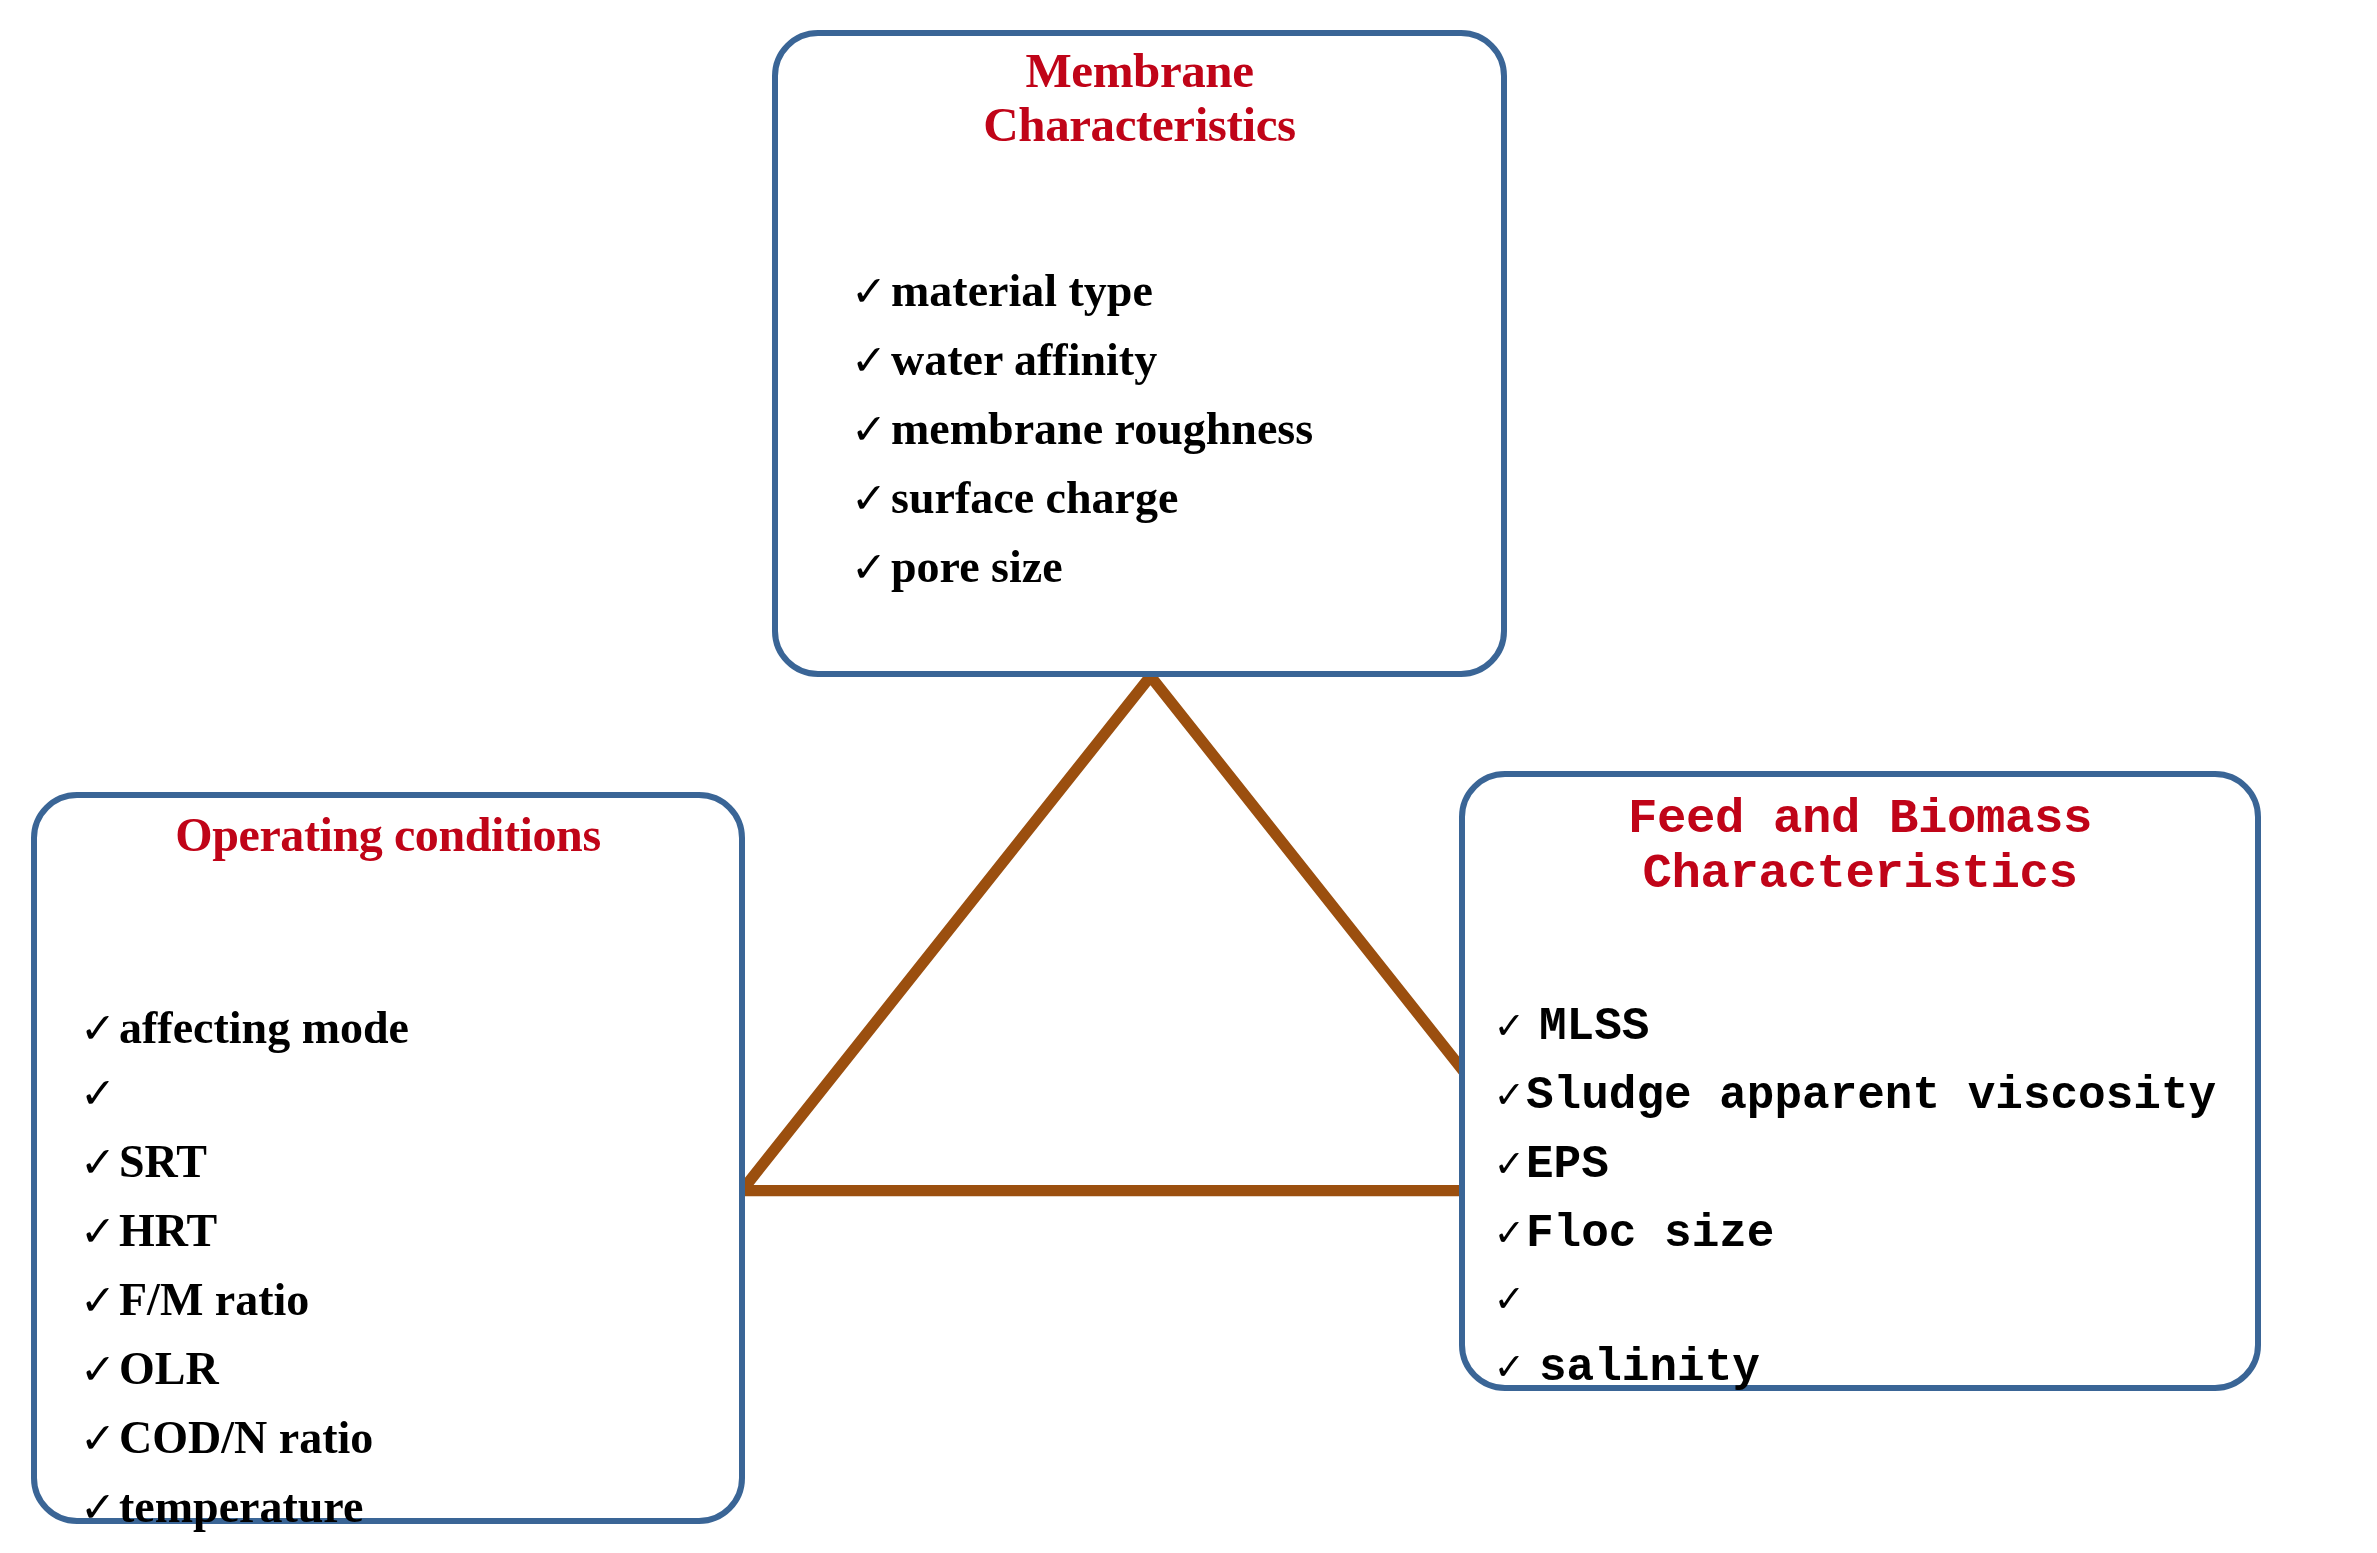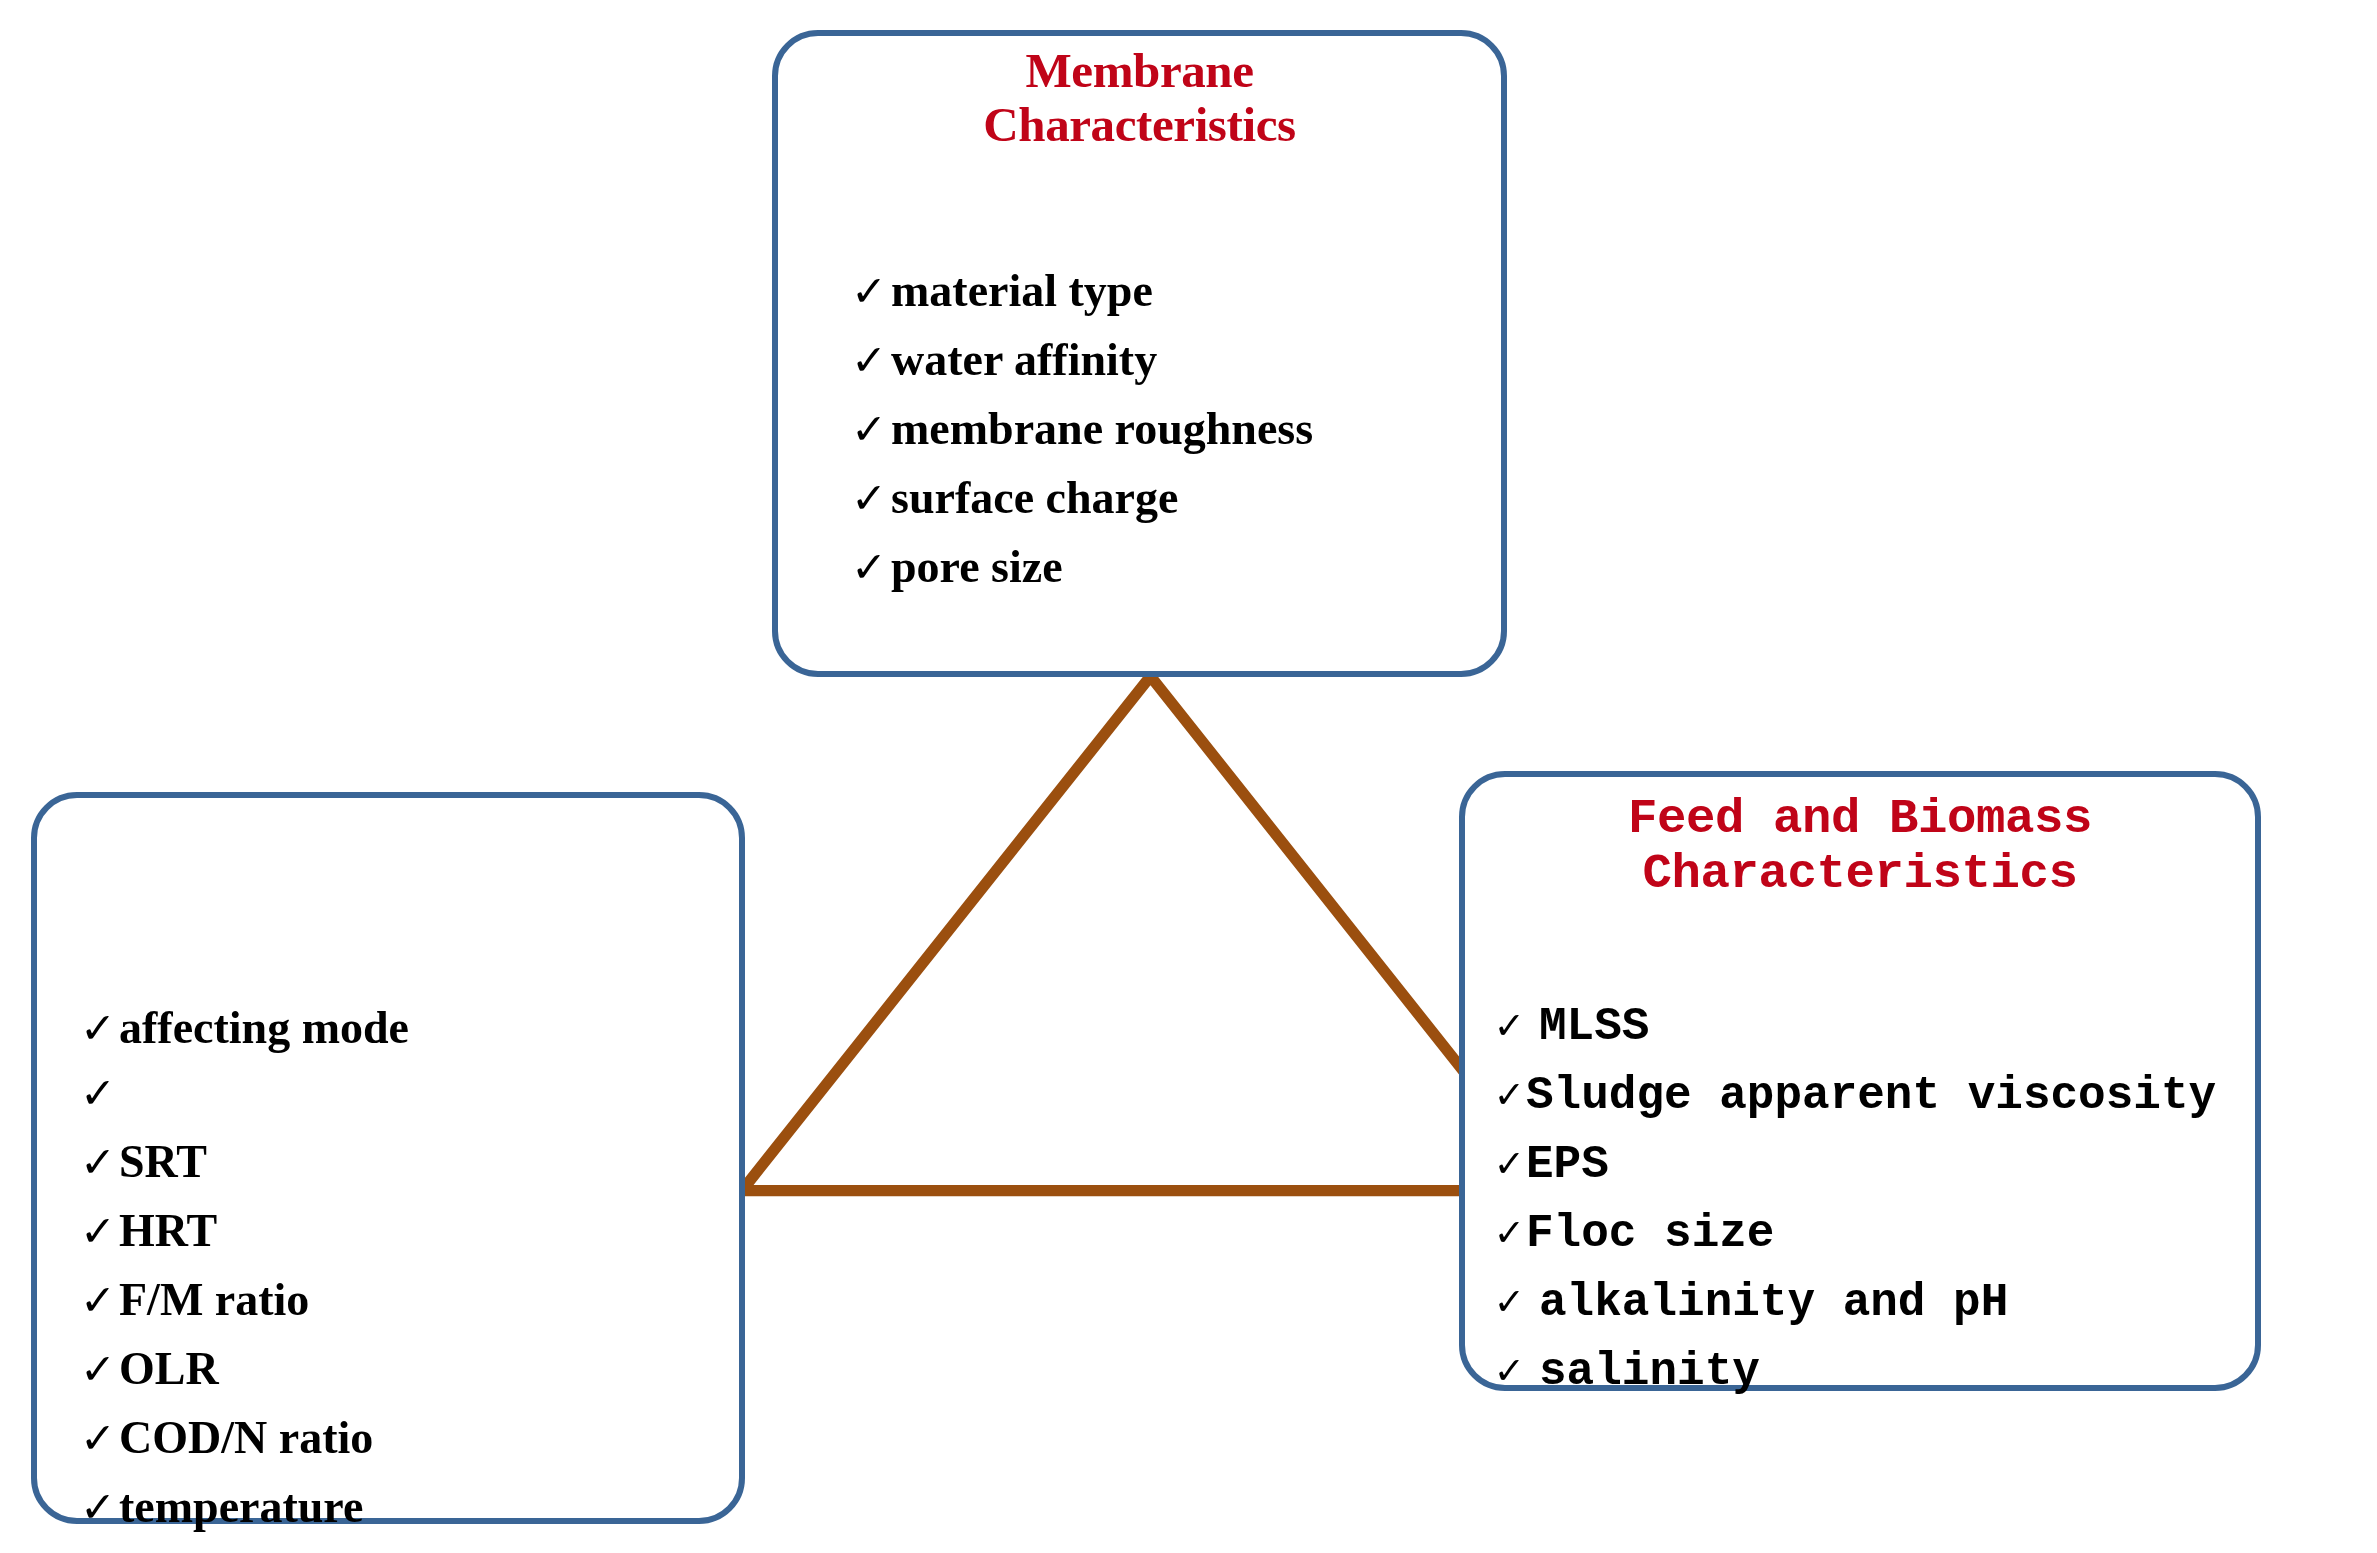--- a/index.html
+++ b/index.html
@@ -173,20 +173,21 @@
         <span class="txt">surface charge</span>
       </li>
       <li>
         <span class="tick">✓</span>
         <span class="txt">pore size</span>
       </li>
     </ul>
   </div>
 
   <div class="box" id="box-operating">
+    <div class="box-title" id="title-operating">Operating conditions</div>
     <ul class="check-list" id="list-operating">
       <li>
         <span class="tick">✓</span>
         <span class="txt">affecting mode</span>
       </li>
       <li>
         <span class="tick">✓</span>
       </li>
       <li>
         <span class="tick">✓</span>
@@ -232,21 +233,20 @@
       <li>
         <span class="tick">✓</span>
         <span class="txt">EPS</span>
       </li>
       <li>
         <span class="tick">✓</span>
         <span class="txt">Floc size</span>
       </li>
       <li class="wide-gap">
         <span class="tick">✓</span>
-        <span class="txt">alkalinity and pH</span>
       </li>
       <li class="wide-gap">
         <span class="tick">✓</span>
         <span class="txt">salinity</span>
       </li>
     </ul>
   </div>
 
 </div>
 

